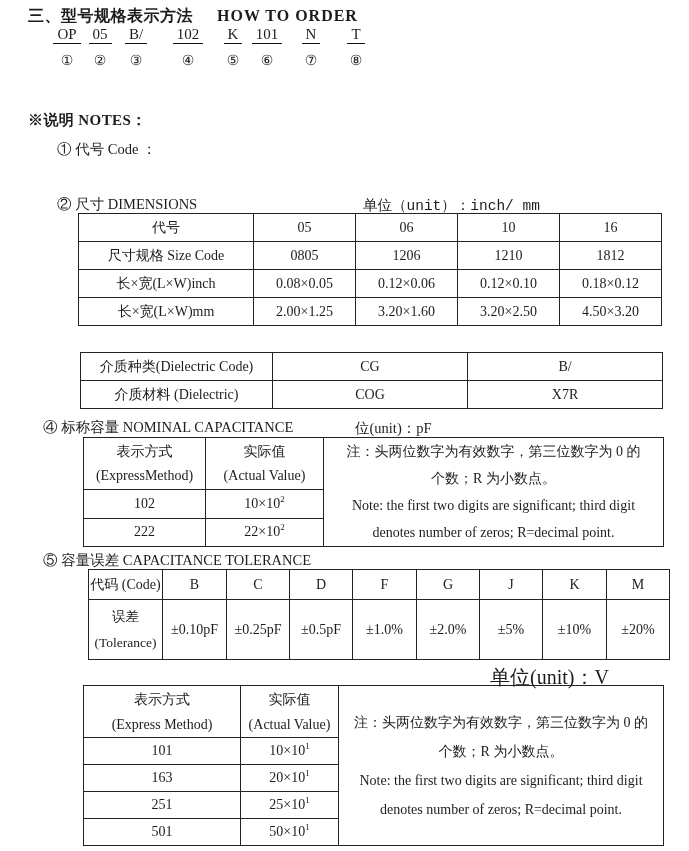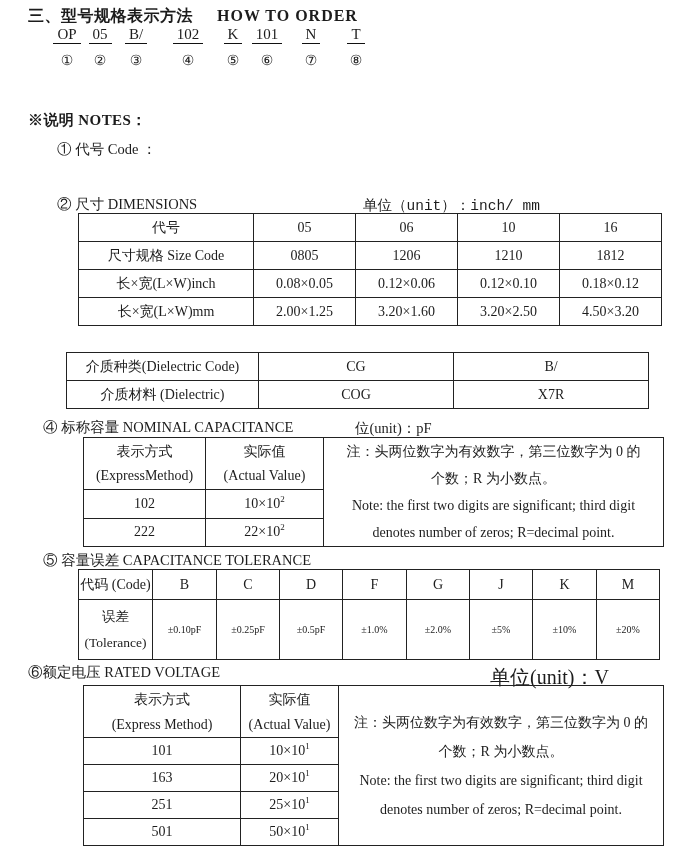--- a/index.html
+++ b/index.html
@@ -30,28 +30,28 @@
   .s4{left:43px;top:418px;}
   .s4u{left:355px;top:419px;font-size:14.5px;}
   .s5{left:43px;top:551px;}
   .s6{left:28px;top:663px;}
   .s6u{left:490px;top:664px;font-size:20px;}
   
   table.t{border-collapse:collapse;table-layout:fixed;border:1.5px solid #111;}
   table.t td{border:1px solid #222;text-align:center;font-size:14px;padding:0;overflow:hidden;}
   .t1{left:78px;top:213px;}
   .t1 td{height:27px;}
-  .t2{left:66px;top:352px;}
+  .t2{left:80px;top:352px;}
   .t2 td{height:27px;}
   .t3{left:83px;top:437px;}
   .t3 td.hd{height:49px;line-height:24px;}
   .t3 td.dt{height:26px;}
-  .t5{left:78px;top:569px;}
+  .t5{left:88px;top:569px;}
   .t5 td.hd{height:29px;}
-  .t5 td.dt{height:59px;font-size:10px;}
+  .t5 td.dt{height:59px;font-size:14px;}
   .t5 td.dt2{height:59px;line-height:26px;font-size:13.5px;}
   .t6{left:83px;top:685px;}
   .t6 td.hd{height:51px;line-height:25px;}
   .t6 td.dt{height:26px;}
   td.note{
     text-align:left;vertical-align:top;
     font-size:13.5px;padding:4px 4px 0 8px;
   }
   td.note div{line-height:27px;white-space:nowrap;}
   .t6 td.note{padding-top:22px;}
@@ -238,21 +238,20 @@
       <td class="dt">±0.5pF</td>
       <td class="dt">±1.0%</td>
       <td class="dt">±2.0%</td>
       <td class="dt">±5%</td>
       <td class="dt">±10%</td>
       <td class="dt">±20%</td>
     </tr>
   </tbody>
     </table>
 
-  <div class="abs secline s6">⑥额定电压 RATED VOLTAGE</div>
   <div class="abs s6u">单位(unit)：V</div>
   <table class="abs t t6">
     <colgroup>
         <col style="width:157px">
         <col style="width:98px">
         <col style="width:325px">
       </colgroup>
     <tbody>
         <tr>
       <td class="hd">

